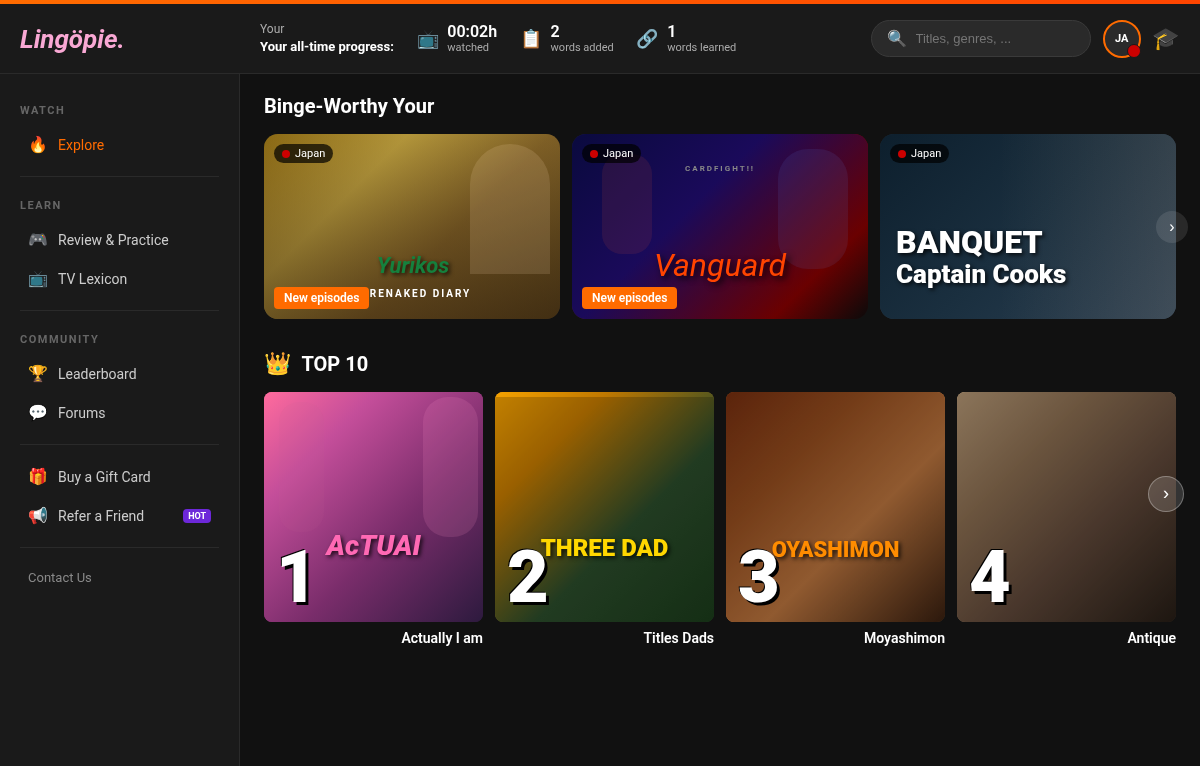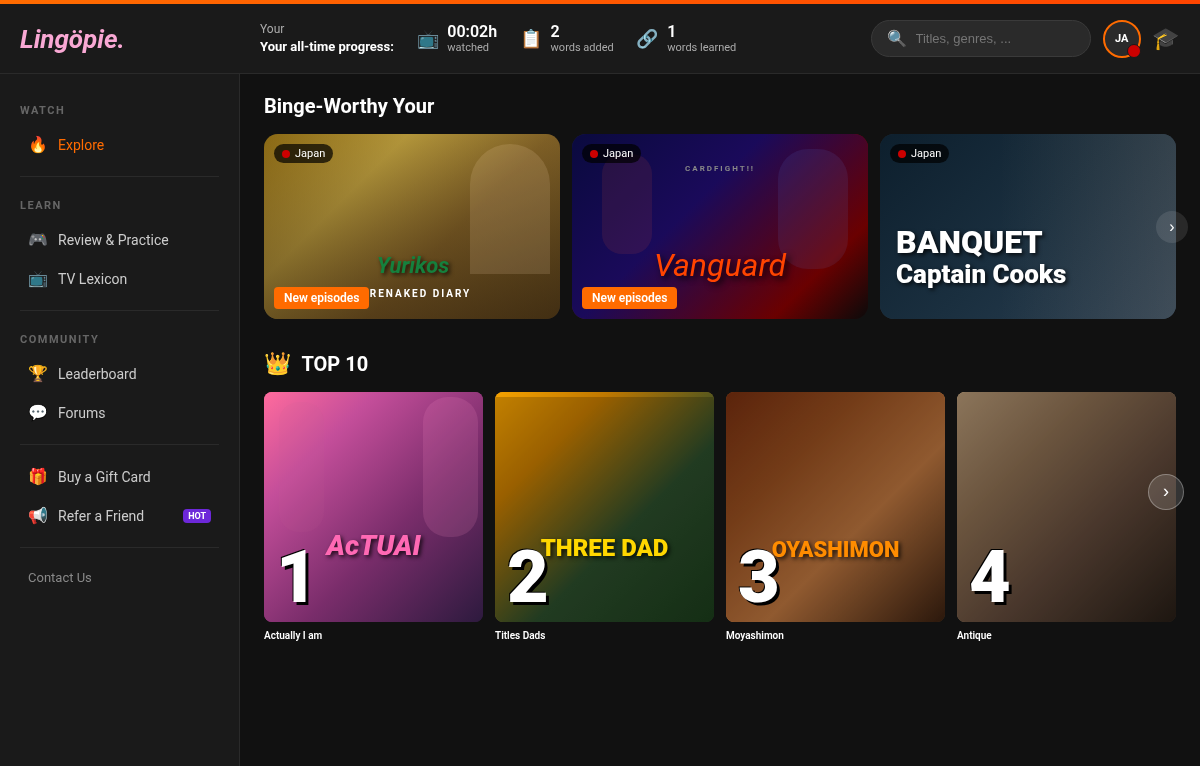--- a/index.html
+++ b/index.html
@@ -427,22 +427,22 @@
       left: 12px;
       font-size: 72px;
       font-weight: 900;
       color: #fff;
       text-shadow: 3px 3px 0 #000, -1px -1px 0 #000;
       line-height: 1;
       z-index: 5;
     }
 
     .top10-card-title {
-      text-align: left;
-      font-size: 10px;
+      text-align: right;
+      font-size: 14px;
       font-weight: 600;
       margin-top: 8px;
       color: #fff;
     }
 
     
     .actually-title {
       position: absolute;
       bottom: 60px;
       left: 0;

